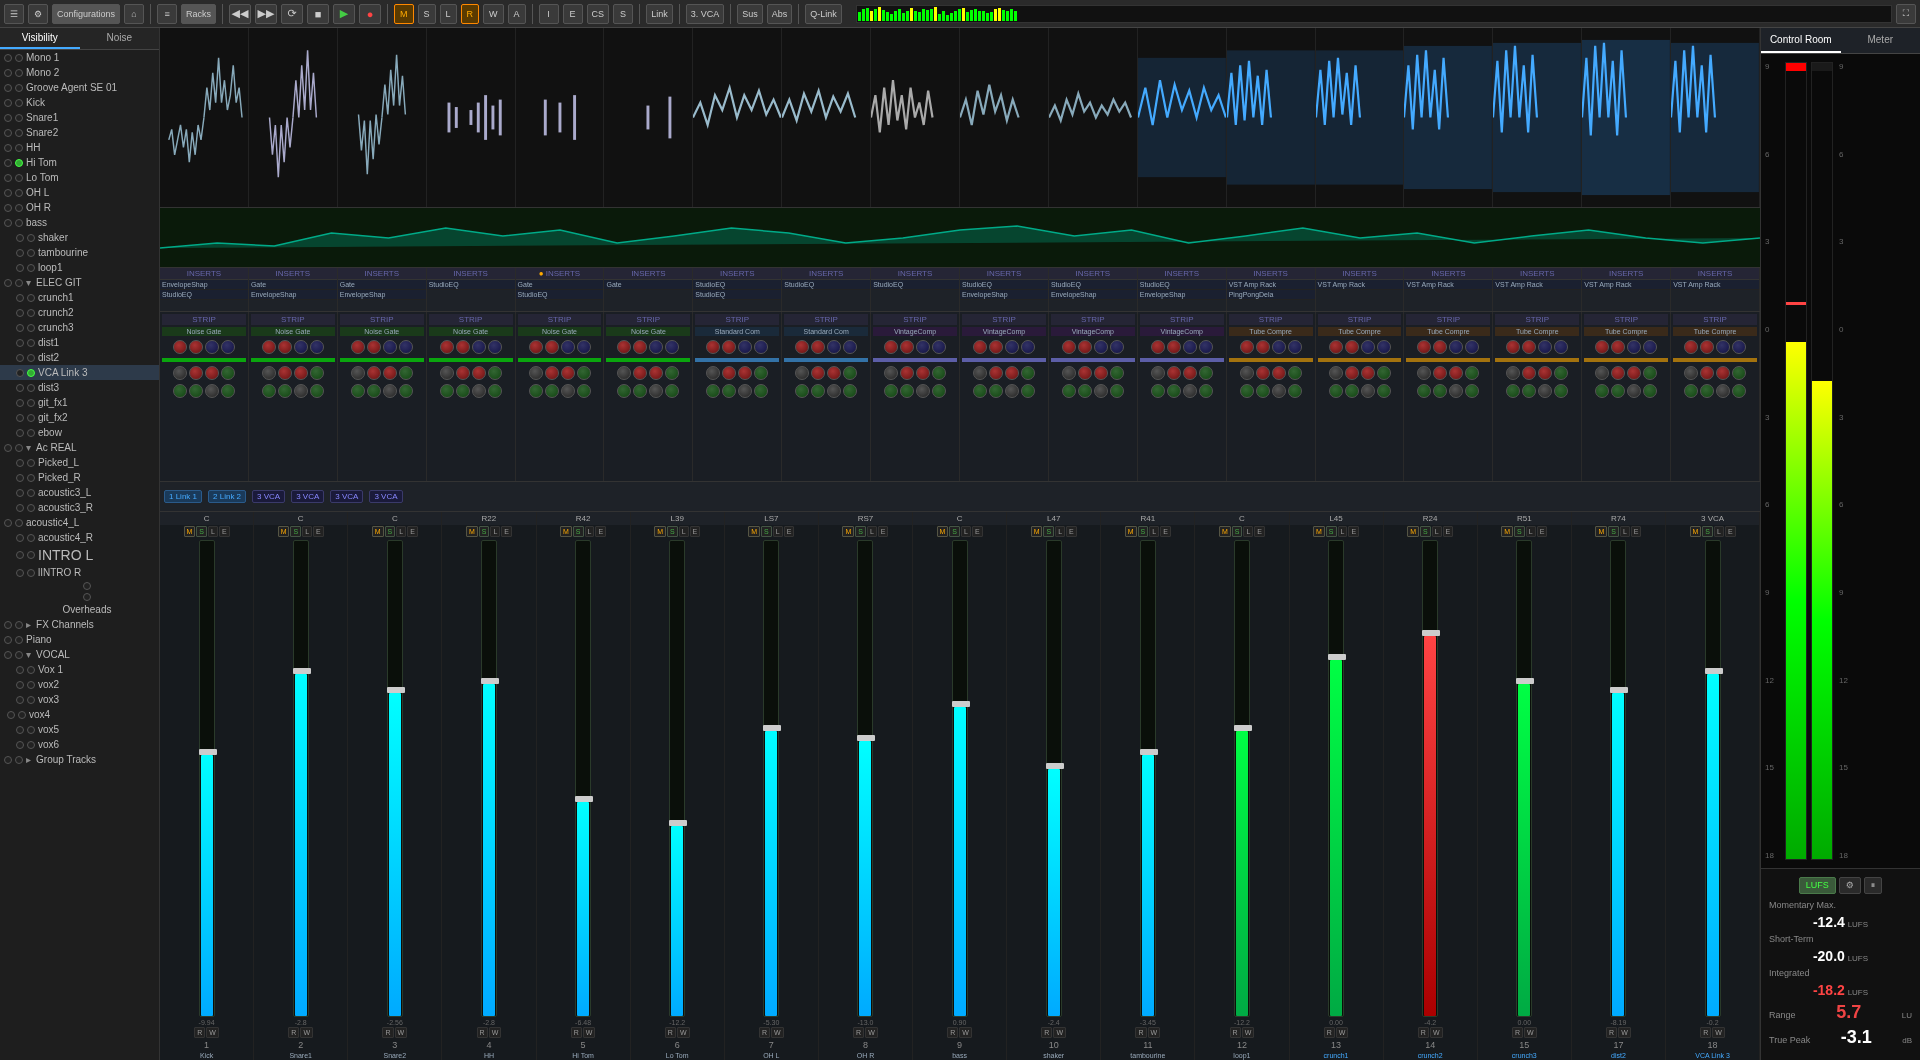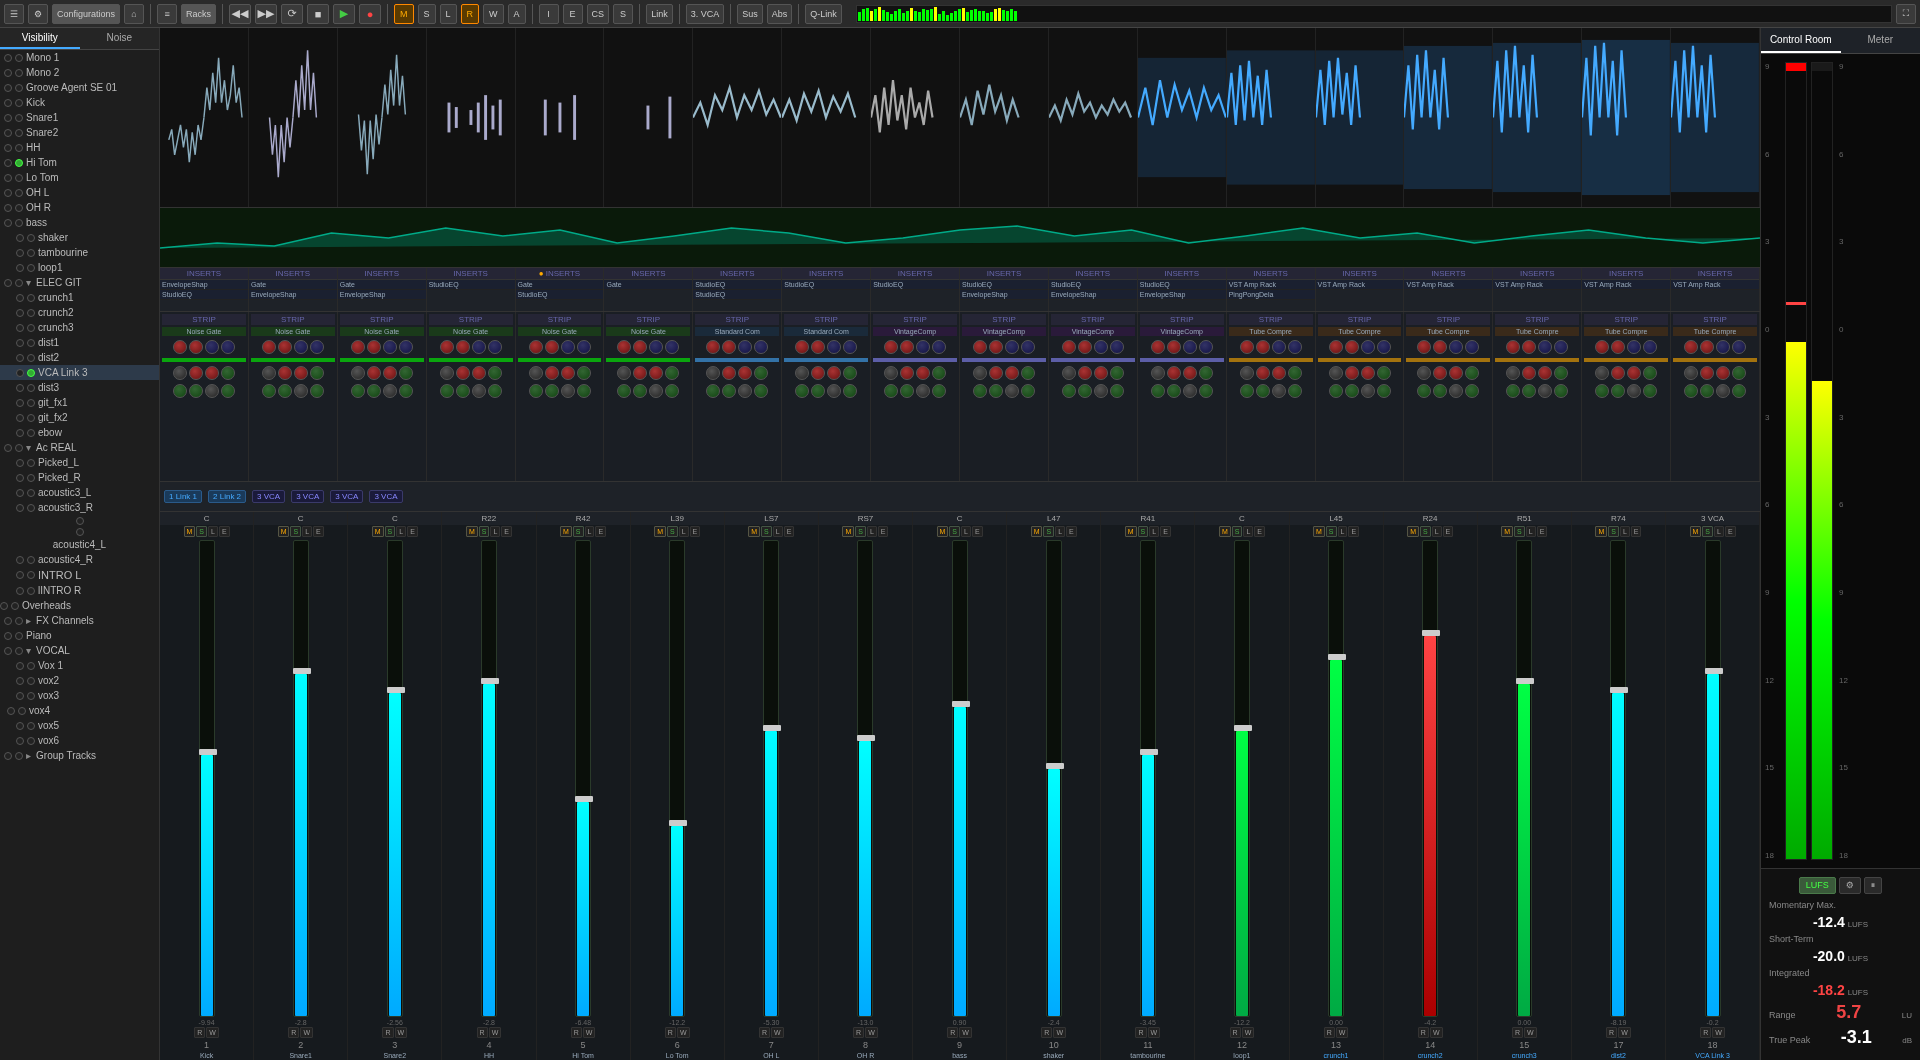--- a/index.html
+++ b/index.html
@@ -602,41 +602,41 @@
         <div class="sidebar-item" style="padding-left: 16px;">
           <div class="led off"></div>
           <div class="led off"></div>
           <span style="font-size: 10px;">acoustic3_L</span>
         </div>
         <div class="sidebar-item" style="padding-left: 16px;">
           <div class="led off"></div>
           <div class="led off"></div>
           <span style="font-size: 10px;">acoustic3_R</span>
         </div>
-        <div class="sidebar-item" style=" flex-direction: column;">
+        <div class="sidebar-item" style="">
           <div class="led off"></div>
           <div class="led off"></div>
           <span style="font-size: 10px;">acoustic4_L</span>
         </div>
         <div class="sidebar-item" style="padding-left: 16px;">
           <div class="led off"></div>
           <div class="led off"></div>
           <span style="font-size: 10px;">acoustic4_R</span>
         </div>
         <div class="sidebar-item" style="padding-left: 16px;">
           <div class="led off"></div>
           <div class="led off"></div>
-          <span style="font-size: 11px;">INTRO L</span>
+          <span style="font-size: 14px;">INTRO L</span>
         </div>
         <div class="sidebar-item" style="padding-left: 16px;">
           <div class="led off"></div>
           <div class="led off"></div>
           <span style="font-size: 10px;">lINTRO R</span>
         </div>
-        <div class="sidebar-item" style="padding-left: 0;">
+        <div class="sidebar-item" style="padding-left: 19px; flex-direction: column;">
           <div class="led off"></div>
           <div class="led off"></div>
           <span style="font-size: 10px;">Overheads</span>
         </div>
         <div class="sidebar-item" style="padding-left: 4px;">
           <div class="led off"></div>
           <div class="led off"></div>
           <span style="margin-right: 2px; color: rgb(136, 136, 136);">▸</span>
           <span style="font-size: 10px;">FX Channels</span>
         </div>

